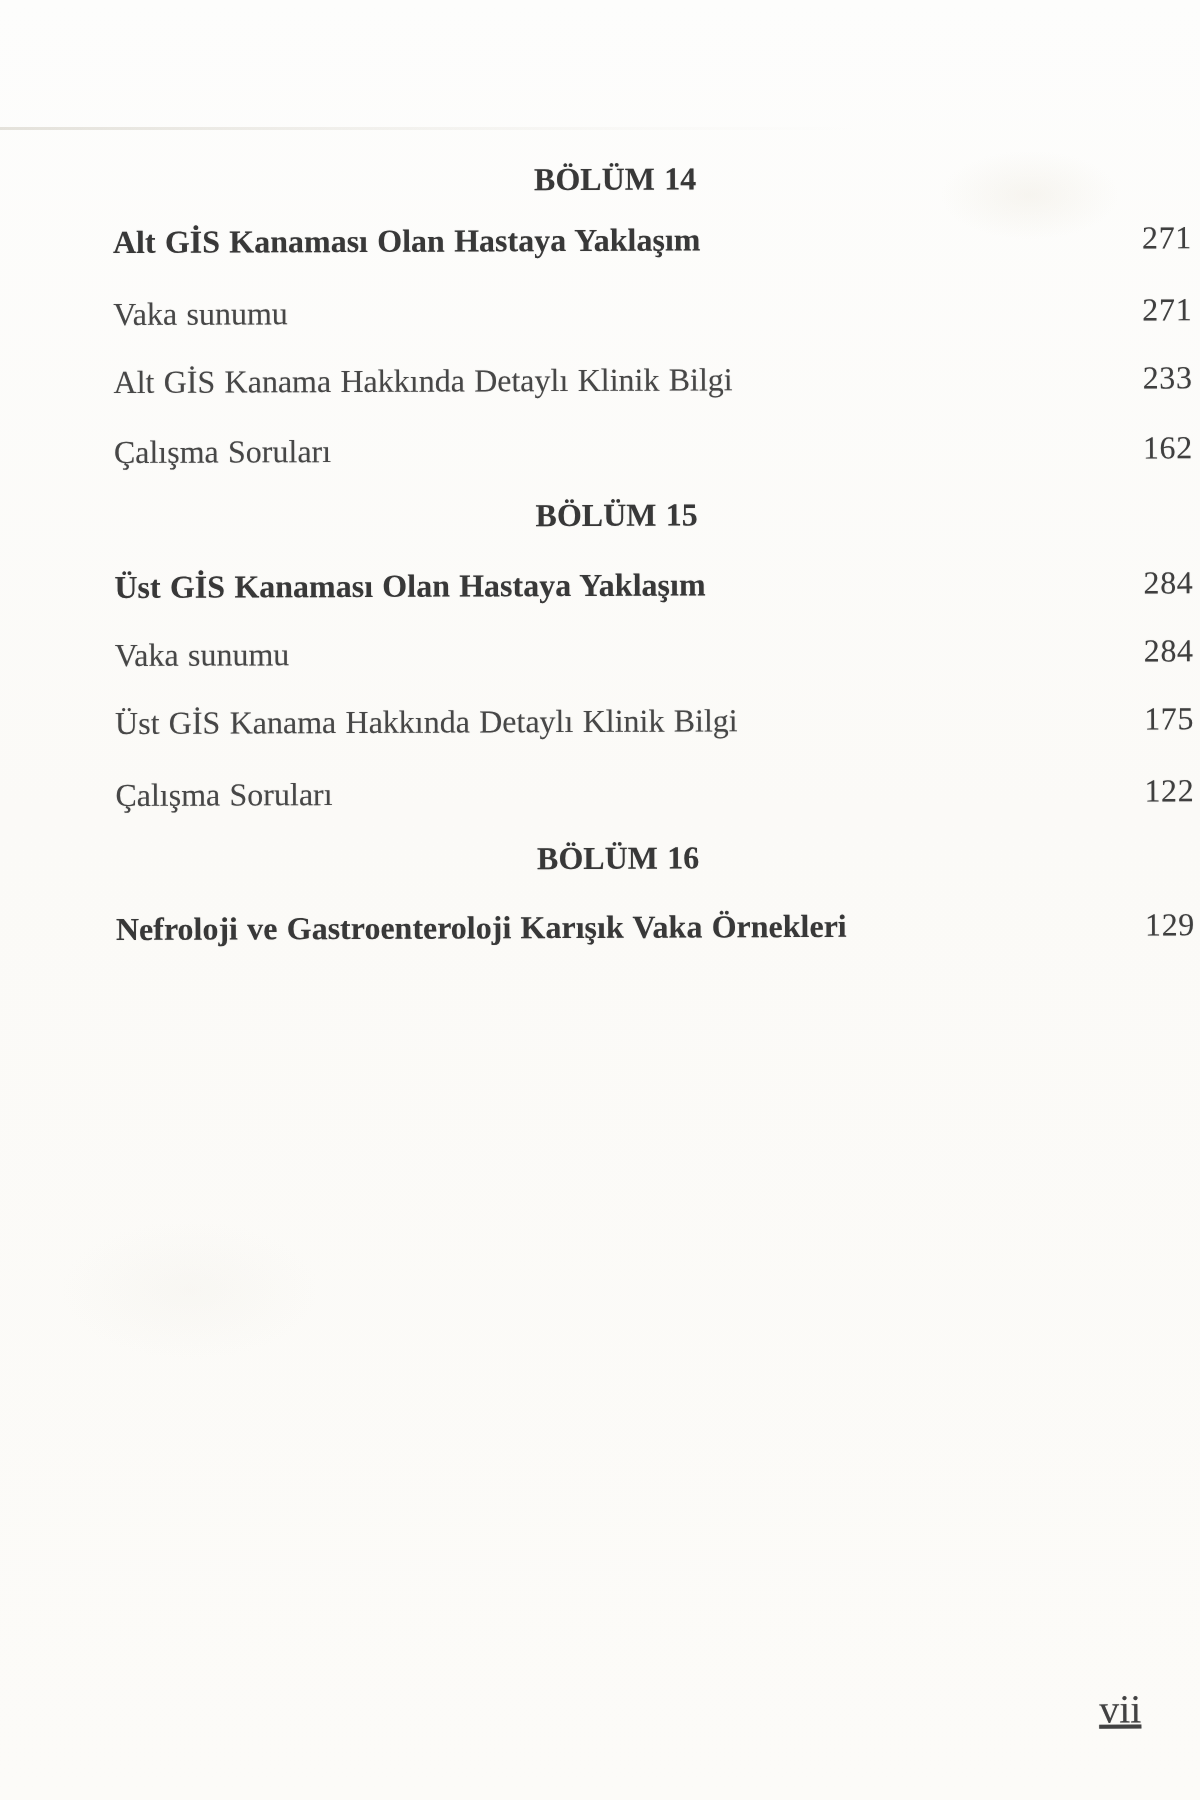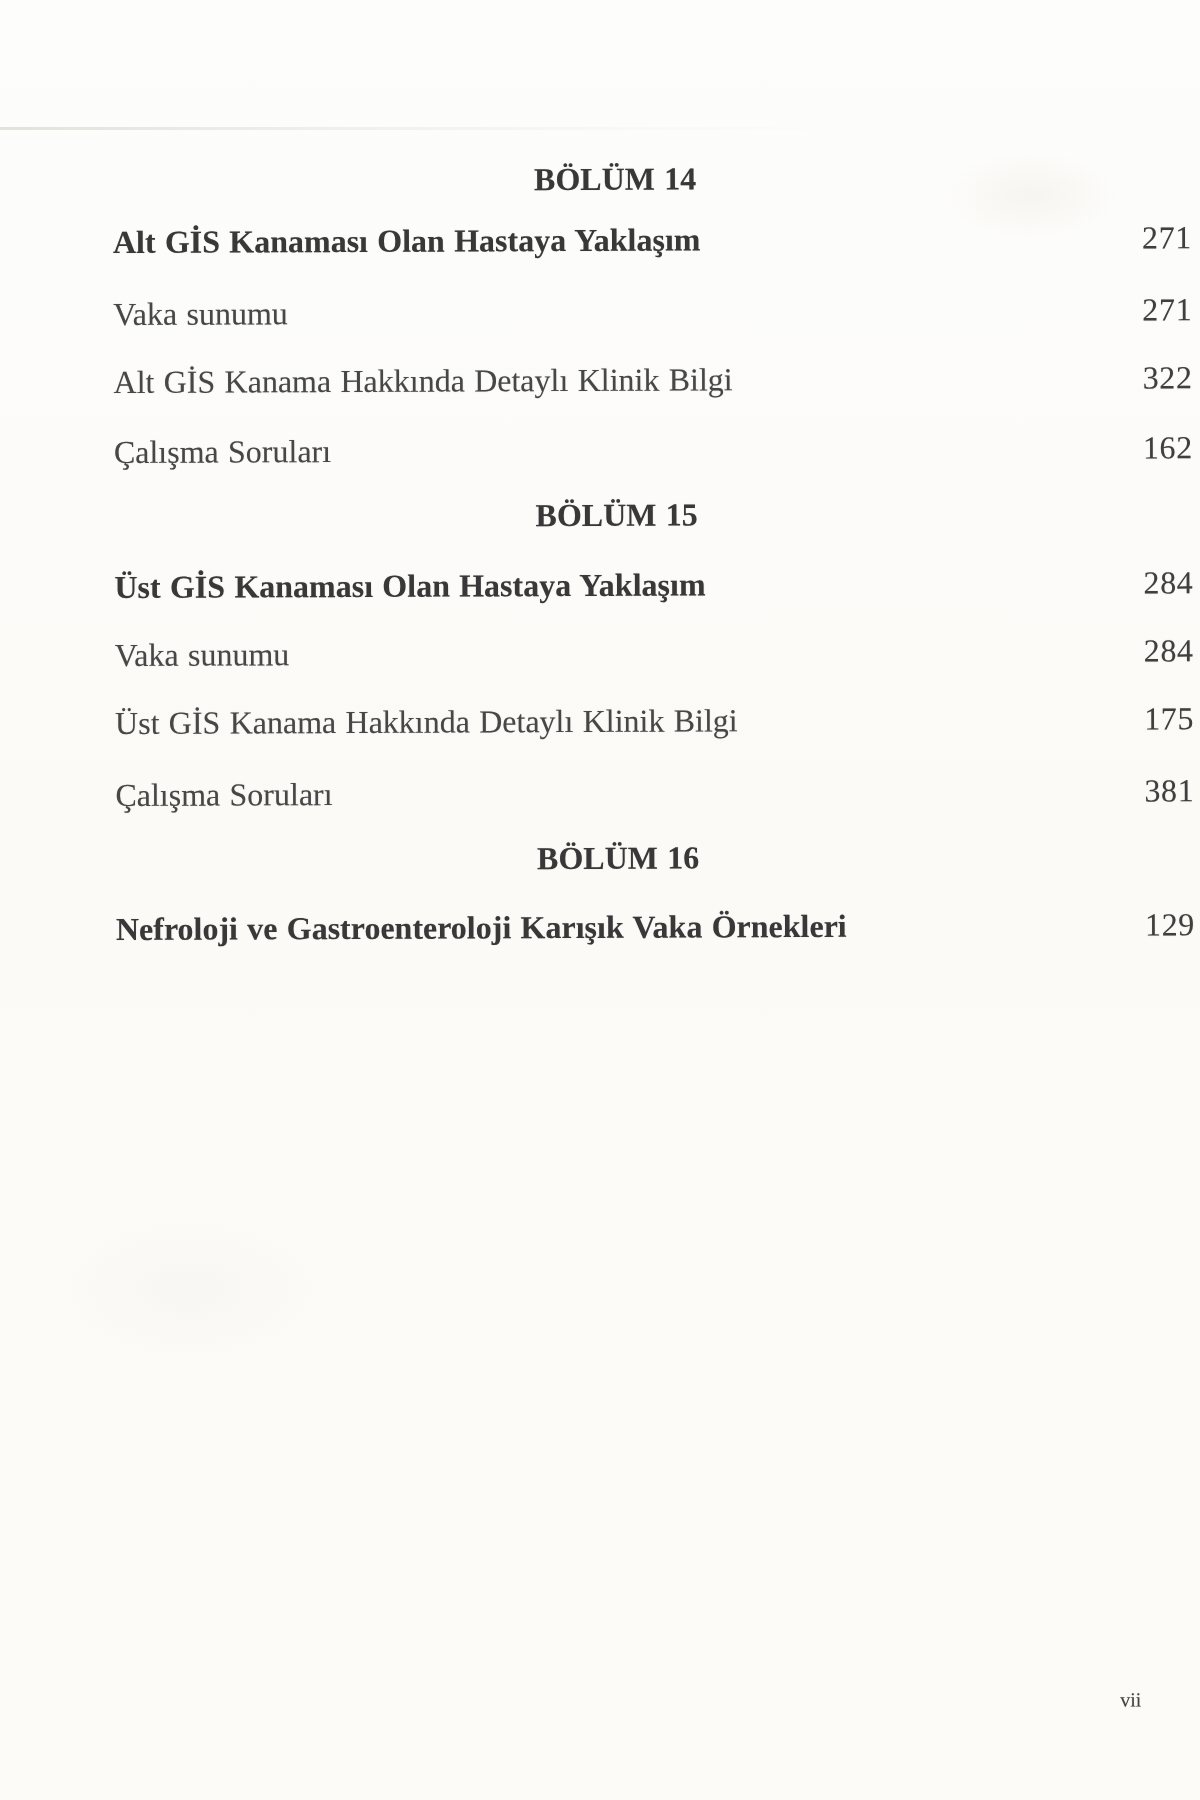--- a/index.html
+++ b/index.html
@@ -80,22 +80,23 @@
   .row.bold .label { font-weight: bold; color: #383838; }
   .row .pagenum {
     font-weight: normal;
     color: #3f3f3f;
     letter-spacing: 0.02em;
   }
   .folio {
     position: absolute;
     top: 1694px;
     right: 57px;
-    font-size: 20px;
+    font-size: 40px;
     color: #424242;
+    text-decoration: underline;
   }
 </style>
 </head>
 <body>
 
 <div class="page">
 
   <div class="artifact-line"></div>
   <div class="smudge s1"></div>
   <div class="smudge s2"></div>
@@ -107,21 +108,21 @@
     <div class="row bold" style="top:226px">
       <span class="label">Alt GİS Kanaması Olan Hastaya Yaklaşım</span>
       <span class="pagenum">271</span>
     </div>
     <div class="row" style="top:298px">
       <span class="label">Vaka sunumu</span>
       <span class="pagenum">271</span>
     </div>
     <div class="row" style="top:366px">
       <span class="label">Alt GİS Kanama Hakkında Detaylı Klinik Bilgi</span>
-      <span class="pagenum">322</span>
+      <span class="pagenum">233</span>
     </div>
     <div class="row" style="top:436px">
       <span class="label">Çalışma Soruları</span>
       <span class="pagenum">162</span>
     </div>
 
     <h2 class="chapter" style="top:501px">BÖLÜM 15</h2>
 
     <div class="row bold" style="top:571px">
       <span class="label">Üst GİS Kanaması Olan Hastaya Yaklaşım</span>
@@ -130,21 +131,21 @@
     <div class="row" style="top:639px">
       <span class="label">Vaka sunumu</span>
       <span class="pagenum">284</span>
     </div>
     <div class="row" style="top:707px">
       <span class="label">Üst GİS Kanama Hakkında Detaylı Klinik Bilgi</span>
       <span class="pagenum">175</span>
     </div>
     <div class="row" style="top:779px">
       <span class="label">Çalışma Soruları</span>
-      <span class="pagenum">381</span>
+      <span class="pagenum">122</span>
     </div>
 
     <h2 class="chapter" style="top:844px">BÖLÜM 16</h2>
 
     <div class="row bold" style="top:913px">
       <span class="label">Nefroloji ve Gastroenteroloji Karışık Vaka Örnekleri</span>
       <span class="pagenum">129</span>
     </div>
 
     <div class="folio">vii</div>

